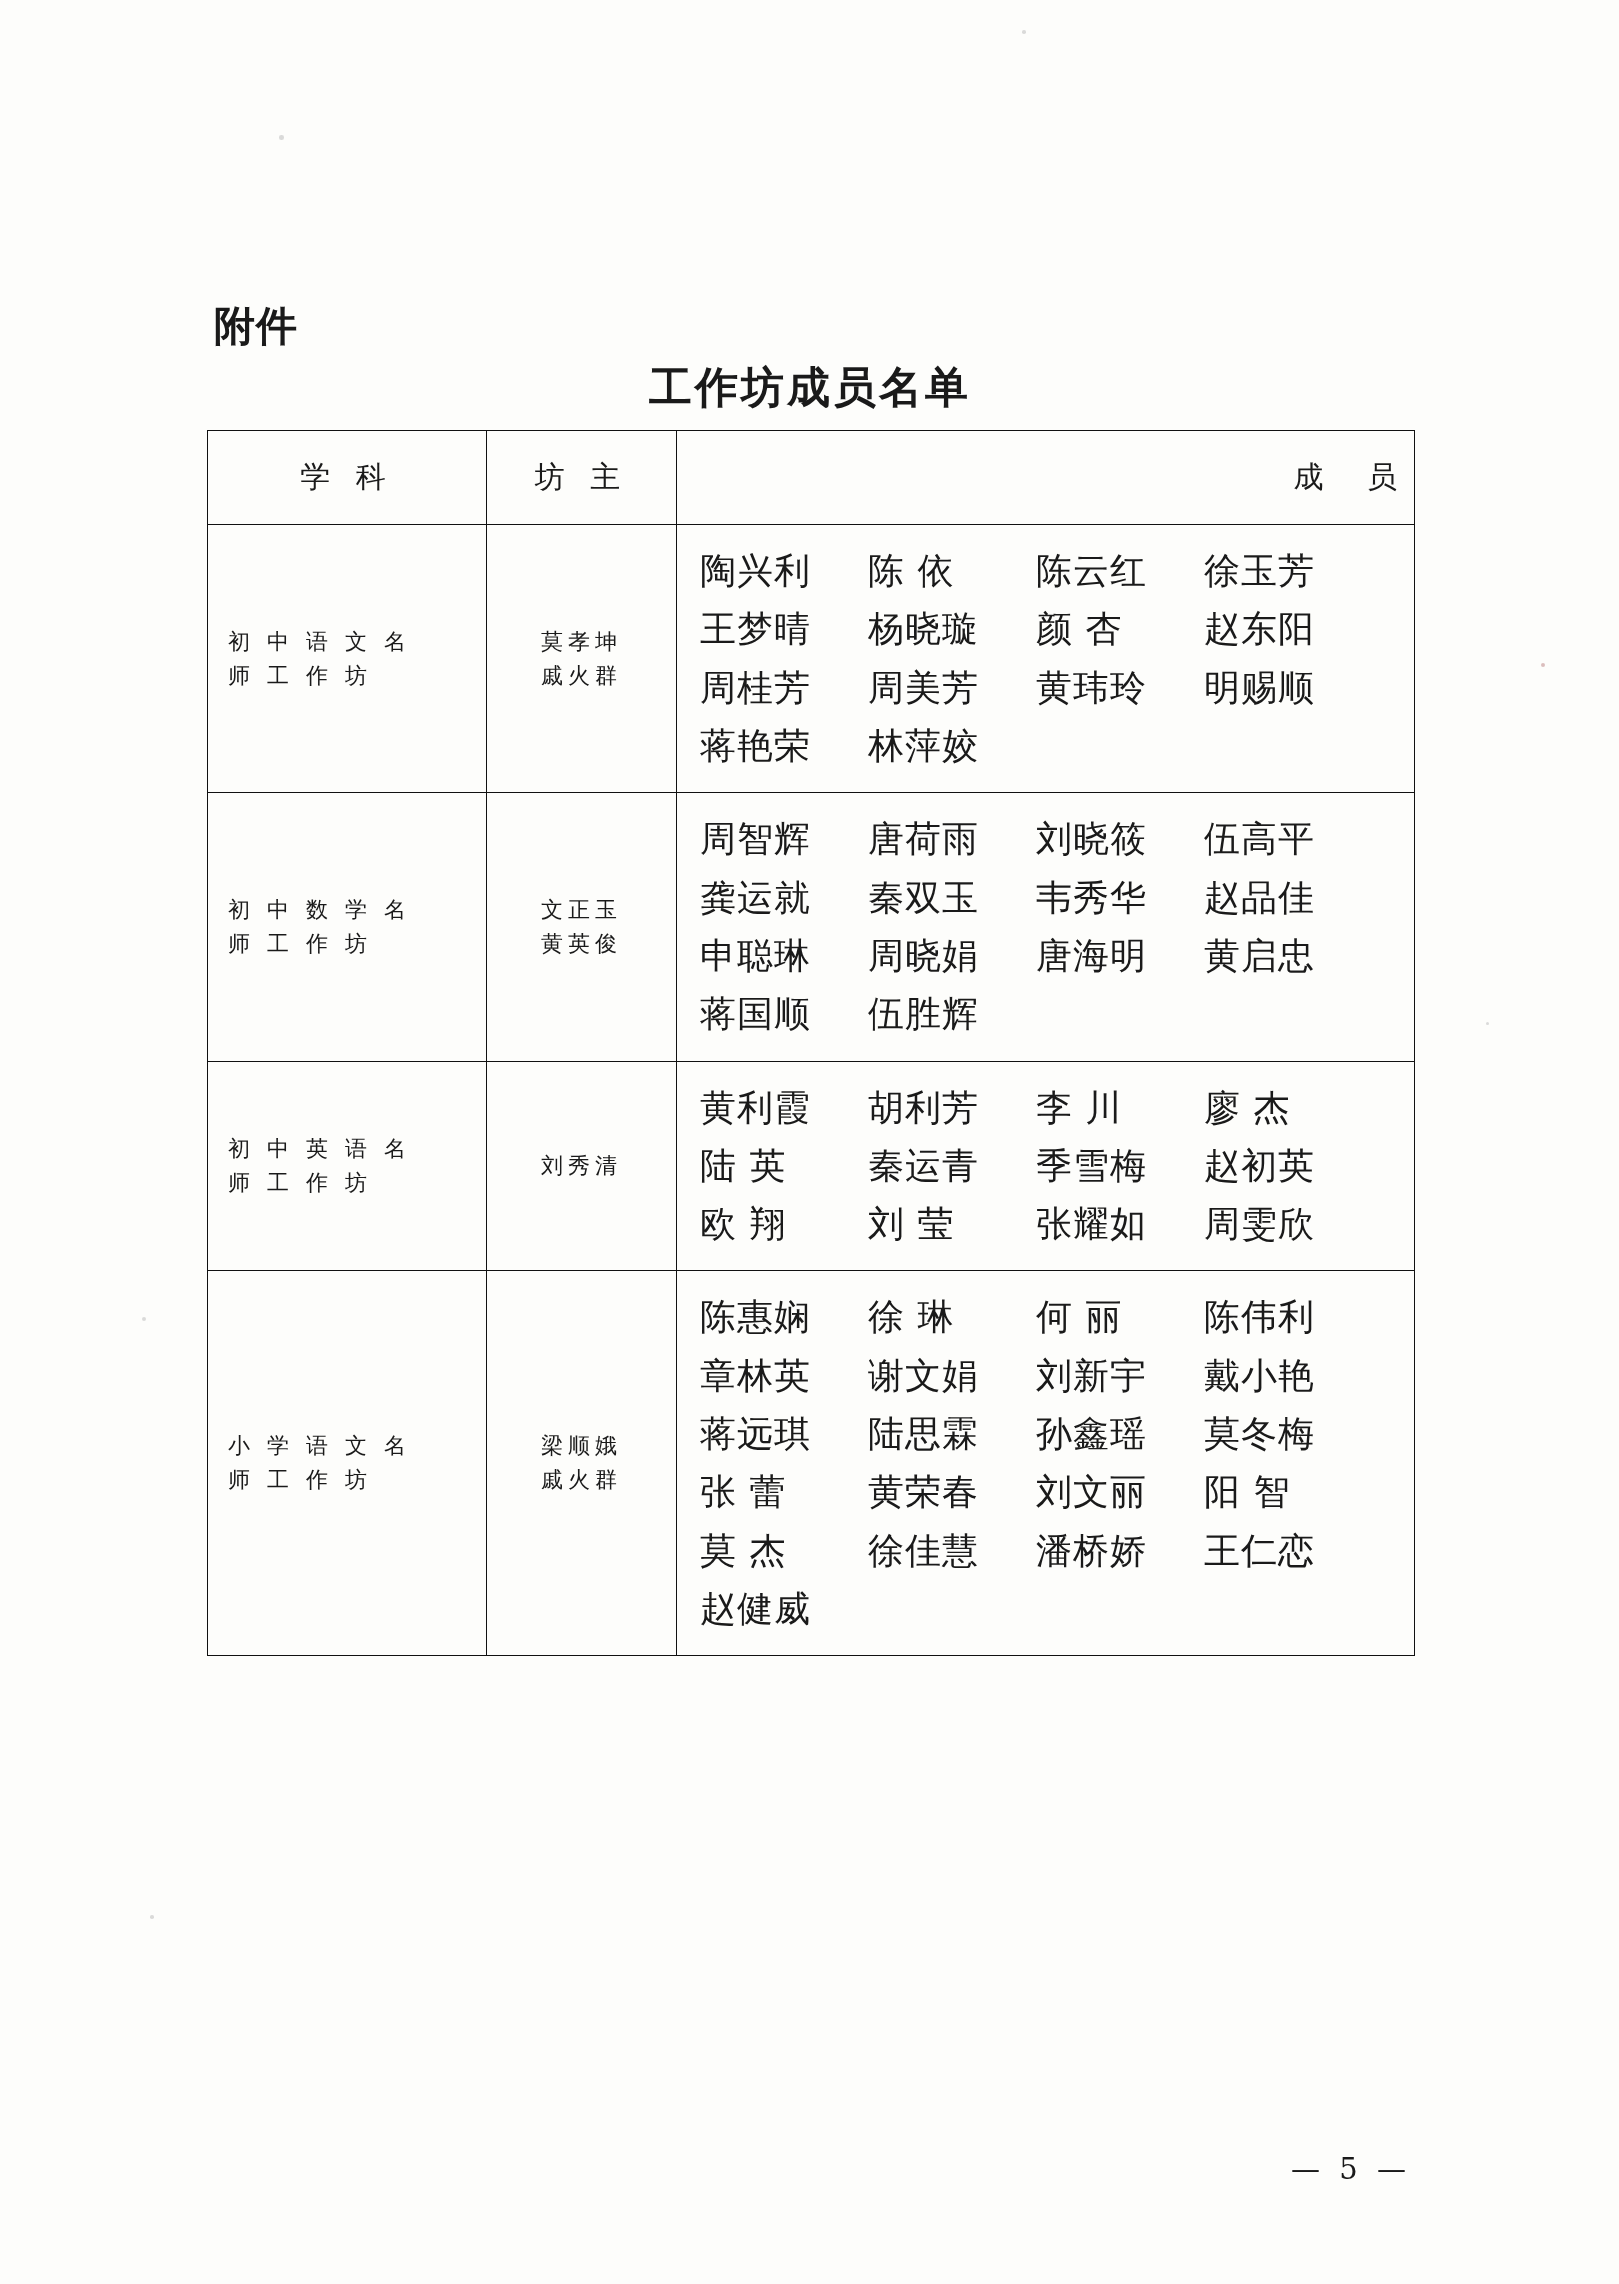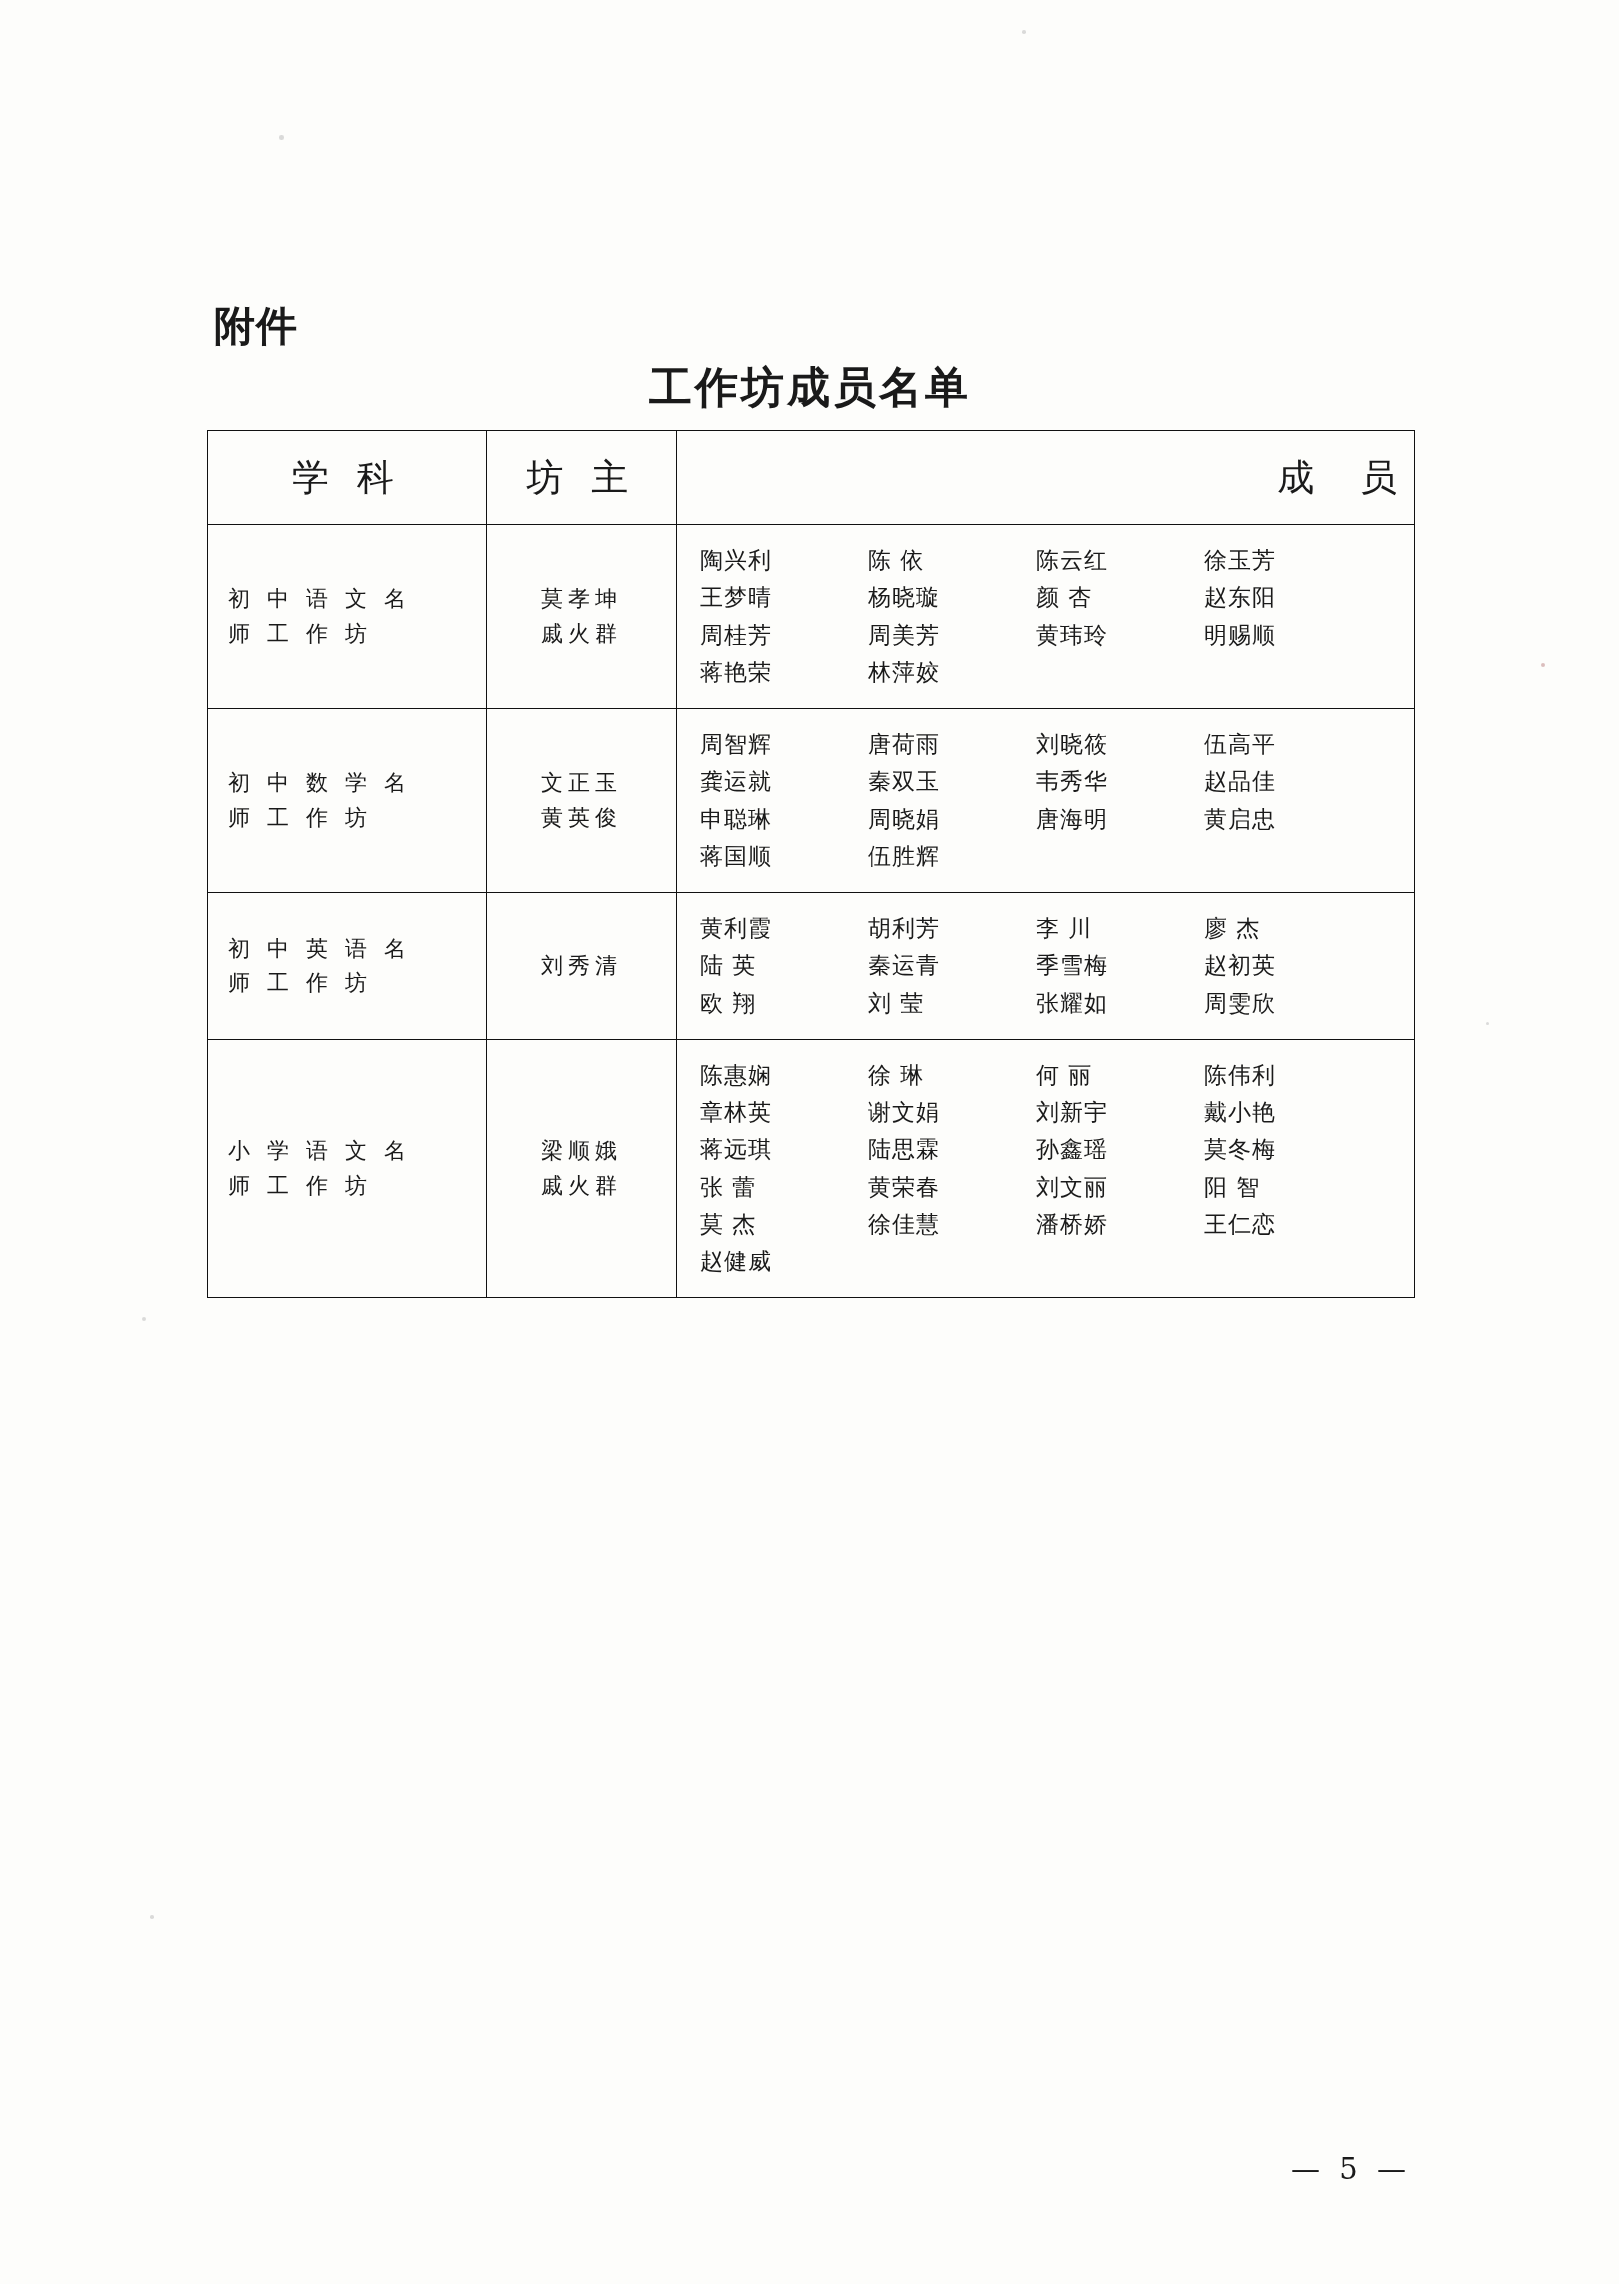--- a/index.html
+++ b/index.html
@@ -64,42 +64,42 @@
   }
   .col-subject { width: 279px; }
   .col-leader  { width: 190px; }
   .col-members { width: 738px; }
 
   .head-cell {
     height: 93px;
     text-align: center;
   }
   .head-text {
-    font-size: 37px;
+    font-size: 30px;
     letter-spacing: 8px;
     font-family: "DejaVu Sans", sans-serif;
   }
   .head-text.wide { letter-spacing: 17px; padding-left: 17px; }
 
   .cell-inner {
     padding: 17px 13px 17px 17px;
   }
   .subject-line, .leader-line {
     font-size: 22px;
     line-height: 1.55;
     letter-spacing: 5px;
     white-space: nowrap;
   }
   .subject-cell .cell-inner { padding-left: 20px; }
   .leader-cell { text-align: center; }
   .leader-cell .cell-inner { padding-left: 0; padding-right: 0; }
 
   .members-cell .cell-inner { padding-left: 23px; }
   .member-row {
-    font-size: 23px;
+    font-size: 36px;
     line-height: 1.62;
     white-space: nowrap;
     letter-spacing: 1px;
   }
   .member-name {
     display: inline-block;
     width: 168px;
     text-align: left;
   }
 

